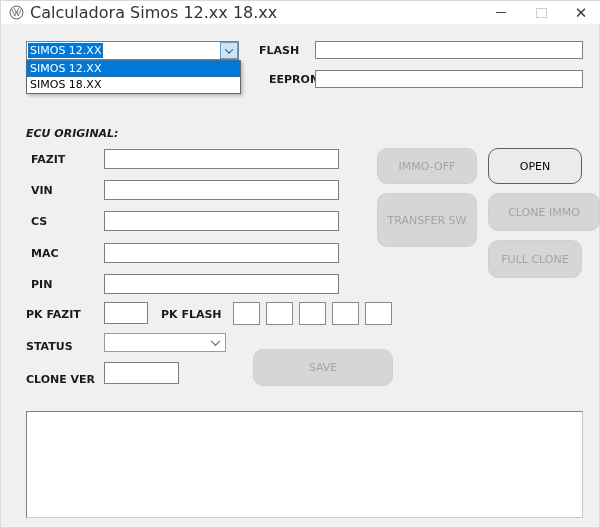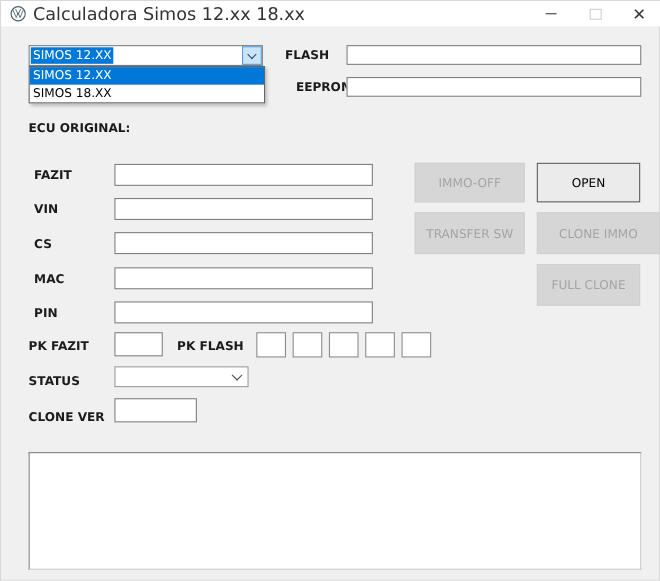--- a/index.html
+++ b/index.html
@@ -66,20 +66,21 @@
     background:#fff;border:1px solid #999;box-sizing:border-box;
     display:flex;align-items:center;justify-content:flex-end;
   }
   .select .chev{margin-right:6px;border-color:#555;}
 
   
   .btn{
     position:absolute;box-sizing:border-box;font-size:11px;
     display:flex;align-items:center;justify-content:center;
     font-family:"DejaVu Sans","Liberation Sans",sans-serif;
+    border-radius:10px;
   }
   .btn.disabled{background:#d6d6d6;color:#a4a4a4;border:1px solid #d0d0d0;}
   .btn.enabled{background:#ebebeb;color:#000;border:1px solid #5f5f5f;}
 
   
   .pkbox{position:absolute;width:27px;height:23px;background:#fff;border:1px solid #8a8a8a;
     box-sizing:border-box;font-size:11px;text-align:center;padding:0;outline:none;}
 
   
   .log{
@@ -126,21 +127,21 @@
     <div class="combo-item selected">SIMOS 12.XX</div>
     <div class="combo-item">SIMOS 18.XX</div>
   </div>
 
   <span class="lbl" style="left:258px;top:43px;">FLASH</span>
   <input class="tin" style="left: 314px; top: 40px; width: 268px; height: 18px;" value="">
 
   <span class="lbl" style="left:268px;top:72px;">EEPROM</span>
   <input class="tin" style="left: 314px; top: 69px; width: 268px; height: 18px;" value="">
 
-  <span class="lbl" style="left:25px;top:109px;">ECU ORIGINAL:</span>
+  <span class="lbl" style="left:25px;top:126px;font-style:italic;">ECU ORIGINAL:</span>
 
   <span class="lbl" style="left:30px;top:152px;text-align:right;">FAZIT</span>
   <input class="tin" style="left: 103px; top: 148px; width: 235px; height: 20px;" value="">
 
   <span class="lbl" style="left:30px;top:183px;">VIN</span>
   <input class="tin" style="left: 103px; top: 179px; width: 235px; height: 20px;" value="">
 
   <span class="lbl" style="left:30px;top:214px;">CS</span>
   <input class="tin" style="left: 103px; top: 210px; width: 235px; height: 20px;" value="">
 
@@ -162,22 +163,23 @@
 
   <span class="lbl" style="left:25px;top:339px;">STATUS</span>
   <div class="select">
     <span></span>
     <span class="chev"></span>
   </div>
 
   <span class="lbl" style="left:25px;top:372px;">CLONE VER</span>
   <input class="tin" style="left: 103px; top: 361px; width: 75px; height: 22px;" value="">
 
+  <div class="btn disabled" style="left:252px;top:348px;width:140px;height:37px;">SAVE</div>
 
   <div class="btn disabled" style="left:376px;top:147px;width:100px;height:36px;">IMMO-OFF</div>
   <div class="btn enabled" style="left:487px;top:147px;width:94px;height:36px;">OPEN</div>
-  <div class="btn disabled" style="left:376px;top:192px;width:100px;height:38px;">TRANSFER SW</div>
+  <div class="btn disabled" style="left:376px;top:192px;width:100px;height:54px;">TRANSFER SW</div>
   <div class="btn disabled" style="left:487px;top:192px;width:112px;height:38px;">CLONE IMMO</div>
   <div class="btn disabled" style="left:487px;top:239px;width:94px;height:38px;text-align:center;">FULL CLONE</div>
 
   <textarea class="log" style=""></textarea>
 
 </div>
 
 </body></html>

